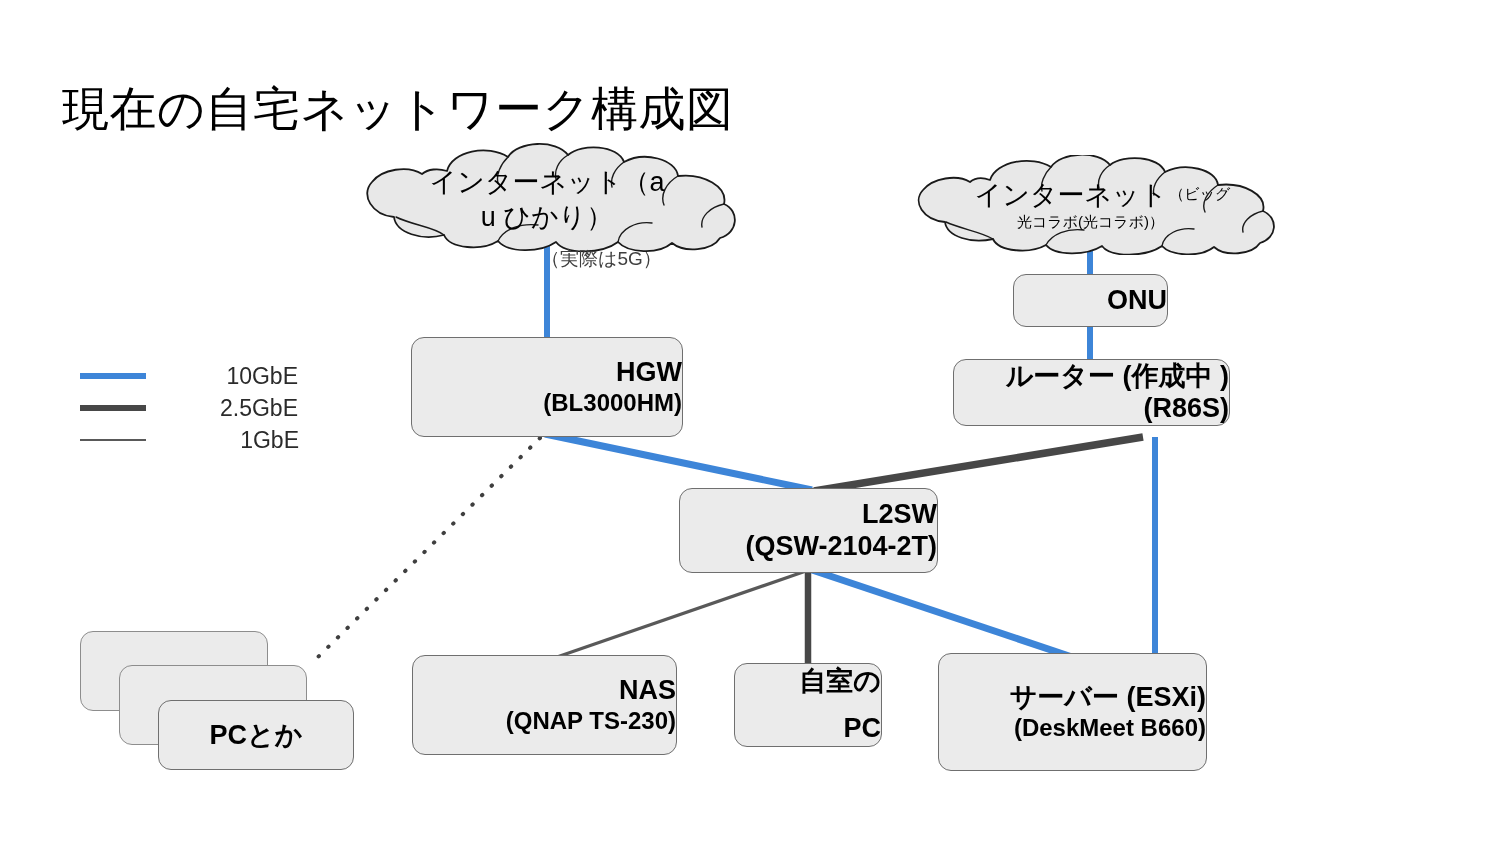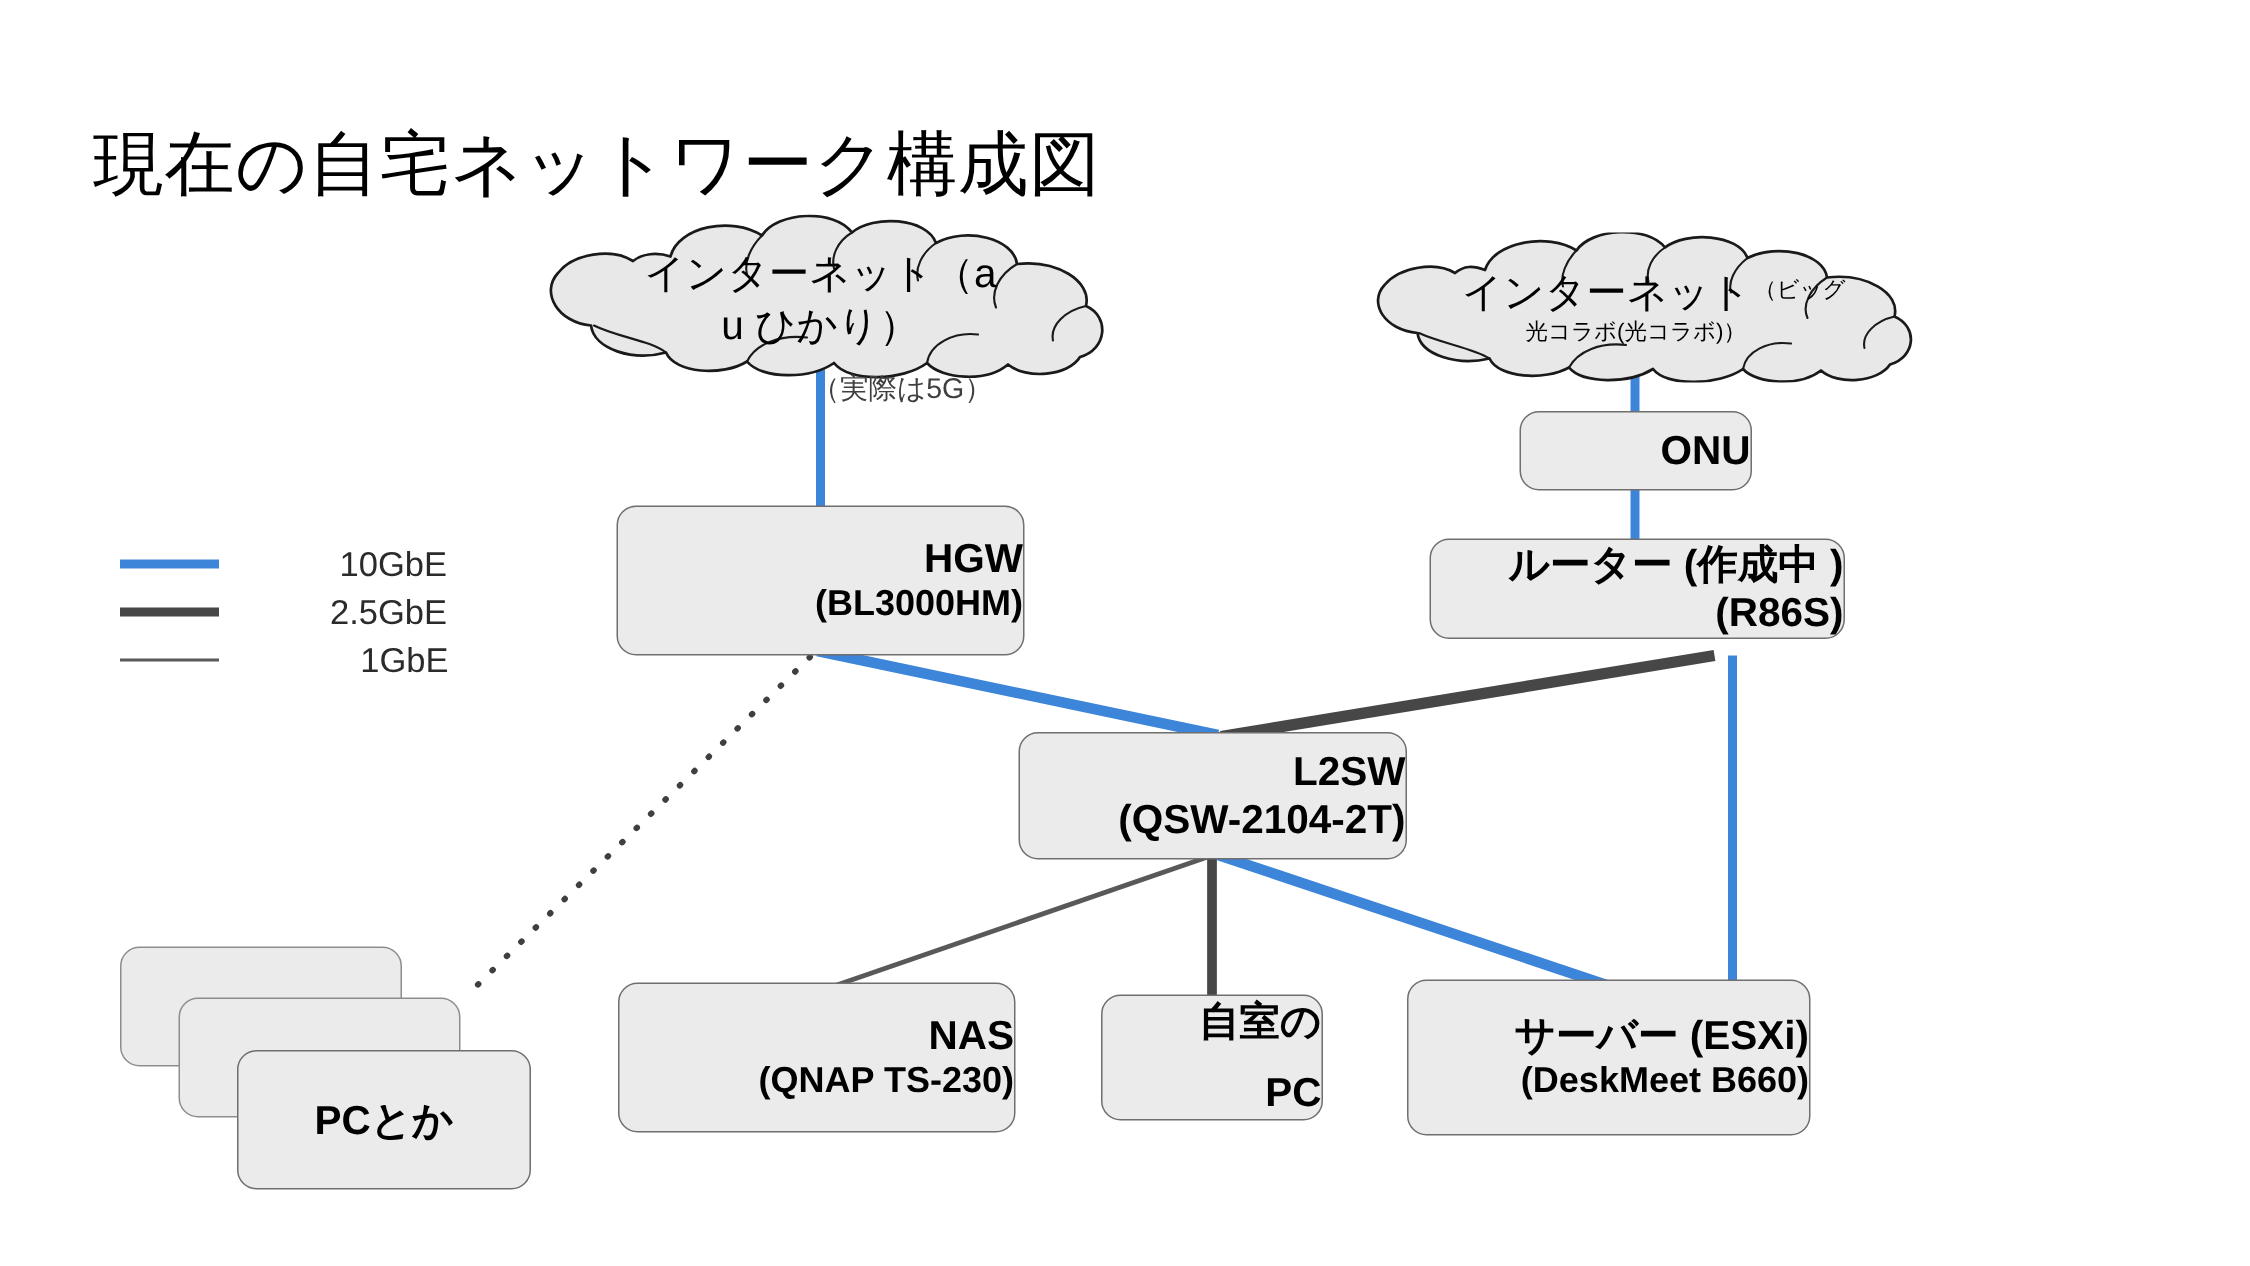--- a/index.html
+++ b/index.html
@@ -58,39 +58,39 @@
   }
   .node .l1 { font-size: 27px; line-height: 1.16; white-space: nowrap; }
   .node .l2 { font-size: 24px; line-height: 1.16; white-space: nowrap; }
 
   #node-hgw    { left: 411px; top: 337px; width: 272px; height: 100px; }
   #node-onu    { left: 1013px; top: 274px; width: 155px; height: 53px; }
   #node-router { left: 953px; top: 359px; width: 277px; height: 67px; }
   #node-l2sw   { left: 679px; top: 488px; width: 259px; height: 85px; }
   #node-nas    { left: 412px; top: 655px; width: 265px; height: 100px; }
   #node-roompc { left: 734px; top: 663px; width: 148px; height: 84px; gap: 16px; }
-  #node-server { left: 938px; top: 653px; width: 269px; height: 104px; }
+  #node-server { left: 938px; top: 653px; width: 269px; height: 118px; }
 
   
   .pc-stack-box {
     position: absolute;
     box-sizing: border-box;
     background: #ebebeb;
     border: 1.6px solid #8d8d8d;
     border-radius: 13px;
     display: flex;
     align-items: center;
     justify-content: center;
     font-weight: bold;
     font-size: 27px;
     color: #000000;
   }
   #pc-stack-back   { left: 80px;  top: 631px; width: 188px; height: 80px; z-index: 3; }
   #pc-stack-middle { left: 119px; top: 665px; width: 188px; height: 80px; z-index: 4; }
-  #pc-stack-front  { left: 158px; top: 700px; width: 196px; height: 93px; z-index: 6; border-color: #6f6f6f; }
+  #pc-stack-front  { left: 158px; top: 700px; width: 196px; height: 70px; z-index: 6; border-color: #6f6f6f; }
 
   
   .cloud-wrap {
     position: absolute;
     z-index: 4;
   }
   .cloud-wrap svg { display: block; }
   .cloud-label {
     position: absolute;
     left: 0;

